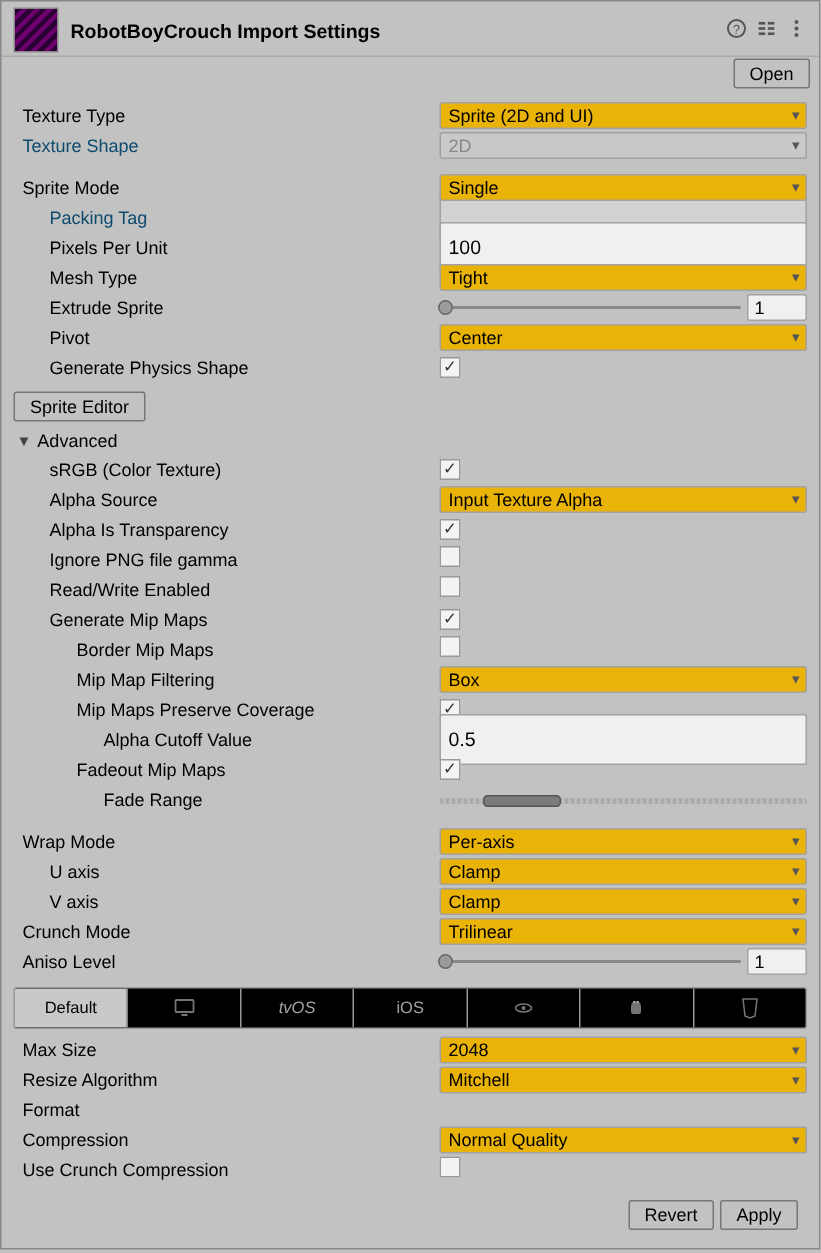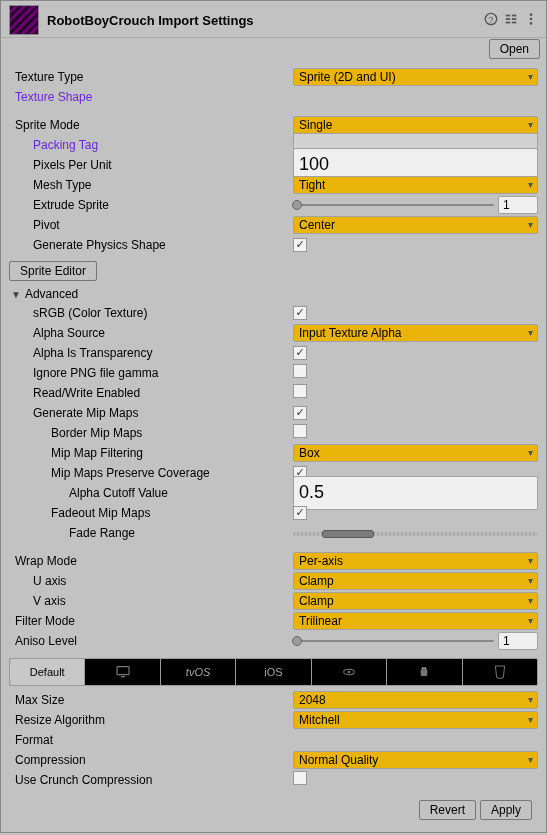--- a/index.html
+++ b/index.html
@@ -11,26 +11,26 @@
   .header-icons { margin-left: auto; display:flex; align-items:center; gap:6px; color:#333;}
   .open-row { display:flex; justify-content:flex-end; padding:1px 6px 4px 0; }
   .btn { background: #c2c2c2; border:1px solid #777; border-radius:2px; padding:2px 10px; font-size:12px; cursor:pointer; }
   .content { padding: 4px 8px 6px 8px; }
   .row { display:flex; align-items:center; height:19px; margin-bottom:1px;gap:48px; }
   .row .label { width: 236px; padding-left:6px; color:#000; }
   .row .label.indent0 { padding-left:6px; }
   .row .label.indent1 { padding-left:24px; }
   .row .label.indent2 { padding-left:42px; }
   .row .label.indent3 { padding-left:60px; }
-  .row .label.disabled { color:#6d28d9; }
+  .row .label.disabled { color:#0c4a6e; }
   .row .field { flex:1; }
   .dropdown { width:100%; height:18px; background:#eab308; border:1px solid #a2a2a2; border-radius:2px; display:flex; align-items:center; padding:0 14px 0 5px; position:relative; cursor:pointer; font-size:12px; }
   .dropdown.disabled { background:#c9c9c9; color:#888; cursor:default;}
   .dropdown::after { content:"▾"; position:absolute; right:4px; font-size:10px; color:#555;}
-  .textin { width:100%; height:34px; background:#f0f0f0; border:1px solid #a2a2a2; border-radius:2px; padding:12px 5px; font-size:18px; color:#000; display:flex; align-items:center; }
+  .textin { width:100%; height:34px; background:#f0f0f0; border:1px solid #a2a2a2; border-radius:2px; padding:12px 5px; font-size:13px; color:#000; display:flex; align-items:center; }
   .textin.disabled { background:#d2d2d2; color:#888;}
   .check { width:14px; height:14px; border:1px solid #999; background:#f3f3f3; display:inline-flex; align-items:center; justify-content:center; font-size:11px; color:#333; cursor:pointer;}
   .spacer { height:8px; }
   .right-btn-row { display:flex; justify-content:flex-start; padding:6px 2px 4px 0;}
   .foldout { display:flex; align-items:center; cursor:pointer; padding-left:2px; height:18px;}
   .fold-arrow { font-size:10px; margin-right:4px; color:#444;}
   .slider-wrap { display:flex; align-items:center; width:100%; gap:4px;}
   .slider { flex:1; height:16px; position:relative; }
   .slider-track { position:absolute; top:7px; left:0; right:0; height:2px; background:#888; border-radius:1px;}
   .slider-knob { position:absolute; top:3px; width:10px; height:10px; background:#9b9b9b; border:1px solid #666; border-radius:50%; transform:translateX(-5px);}
@@ -88,20 +88,25 @@
     <div class="row">
       <div class="label indent0">Texture Type</div>
       <div class="field">
           <div class="dropdown">
             <span>Sprite (2D and UI)</span>
           </div>
         </div>
     </div>
     <div class="row">
       <div class="label indent0 disabled">Texture Shape</div>
+      <div class="field">
+          <div class="dropdown disabled">
+            <span>2D</span>
+          </div>
+        </div>
     </div>
 
     <div class="spacer"></div>
 
     <div class="row">
       <div class="label indent0">Sprite Mode</div>
       <div class="field">
           <div class="dropdown">
             <span>Single</span>
           </div>
@@ -250,21 +255,21 @@
     </div>
     <div class="row">
       <div class="label indent1">V axis</div>
       <div class="field">
           <div class="dropdown">
             <span>Clamp</span>
           </div>
         </div>
     </div>
     <div class="row">
-      <div class="label indent0">Filter Mode</div>
+      <div class="label indent0">Crunch Mode</div>
       <div class="field">
           <div class="dropdown">
             <span>Trilinear</span>
           </div>
         </div>
     </div>
     <div class="row">
       <div class="label indent0">Aniso Level</div>
       <div class="field">
         <div class="slider-wrap">

